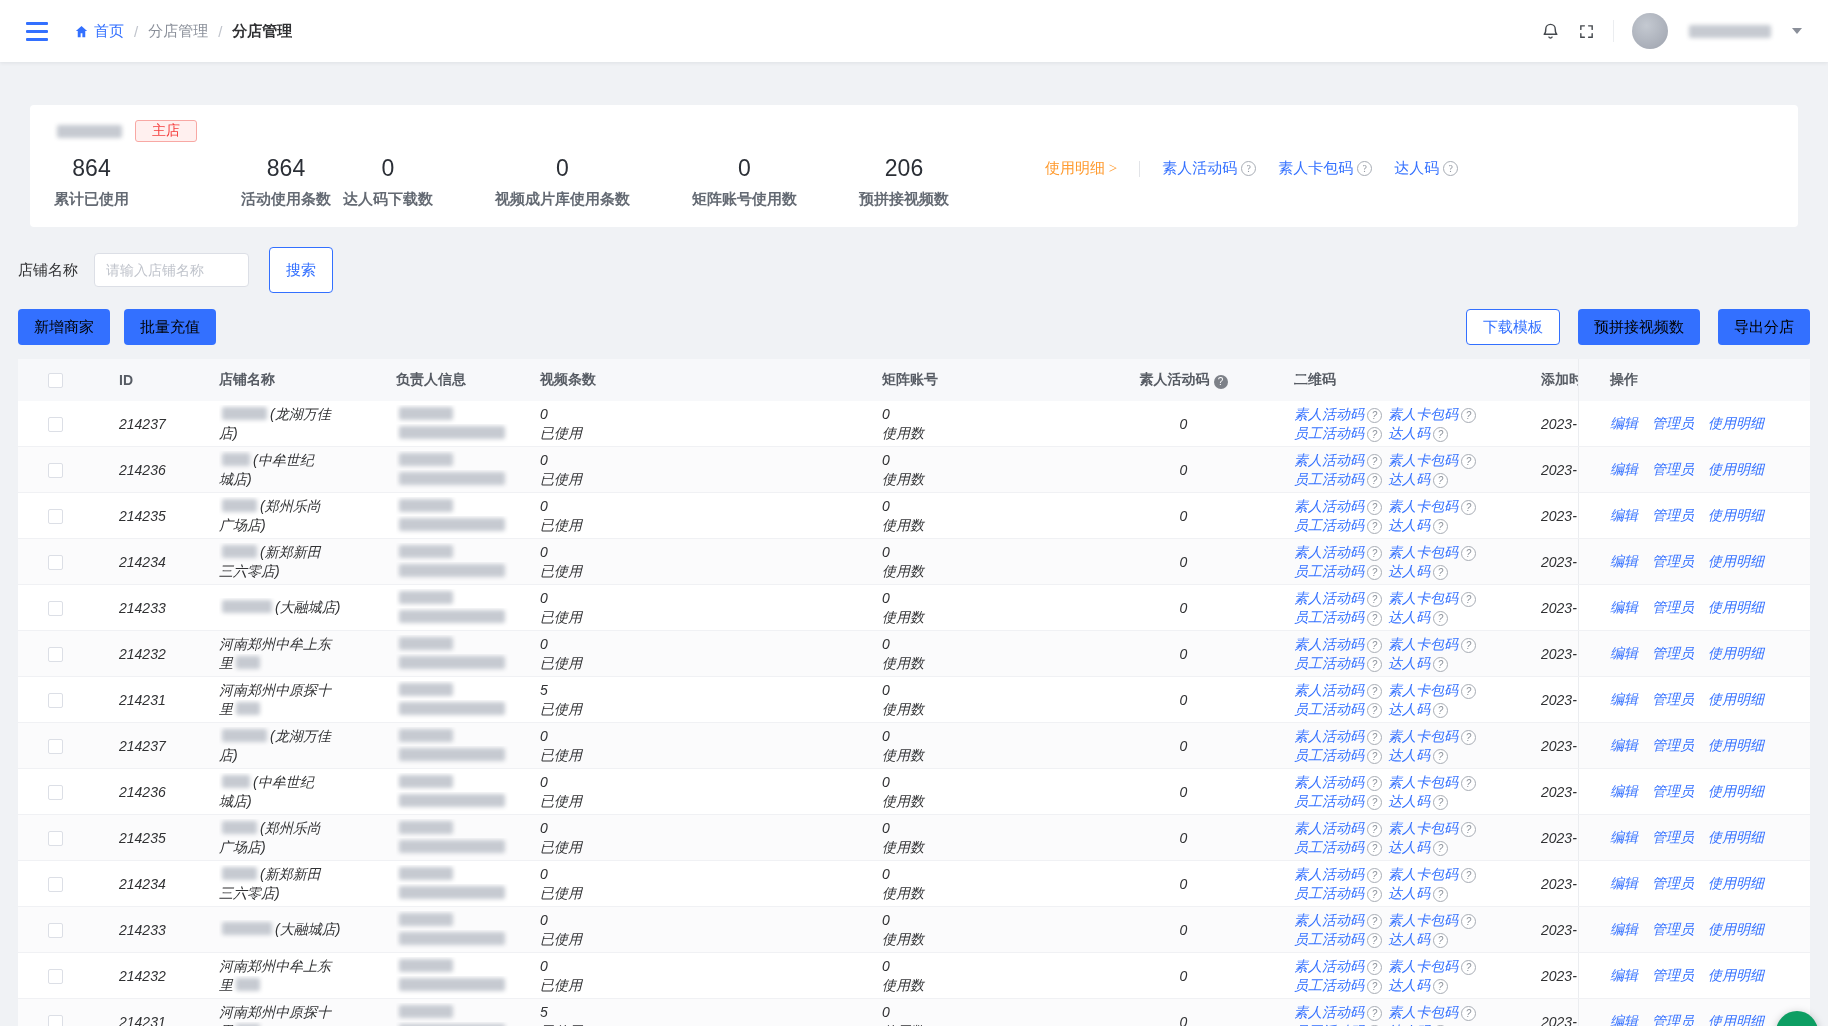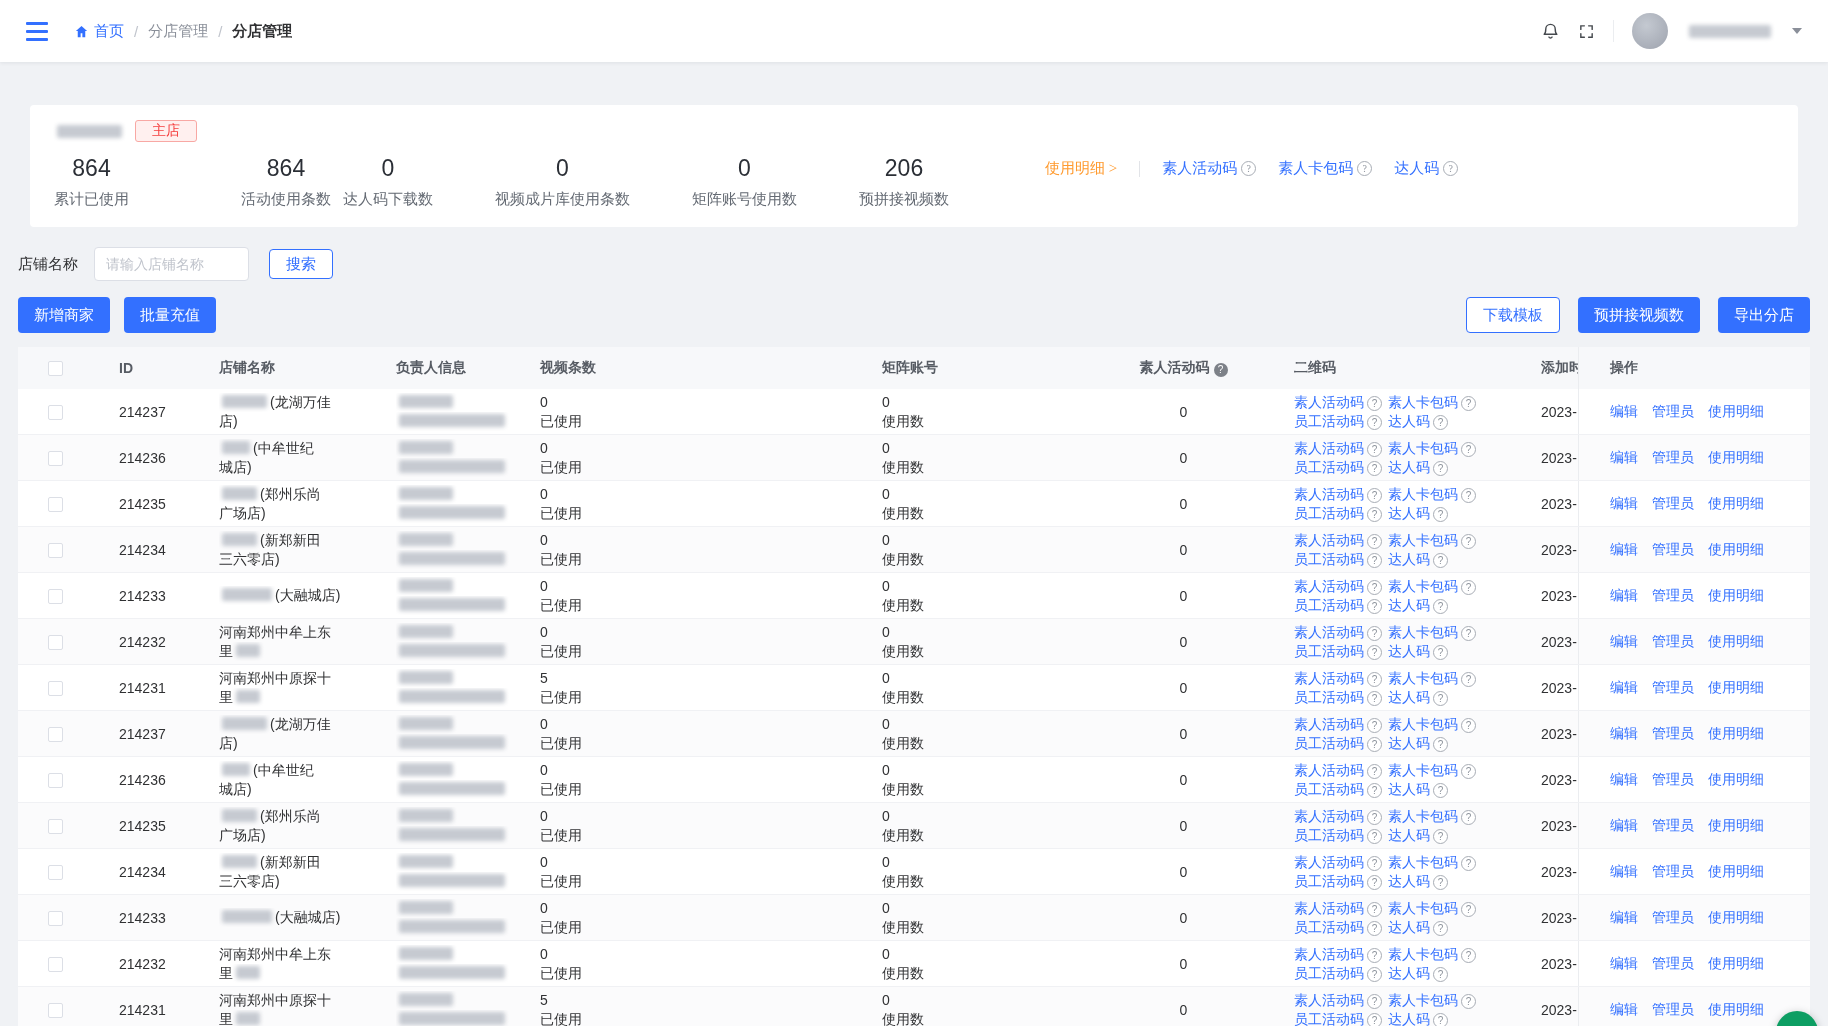--- a/index.html
+++ b/index.html
@@ -46,21 +46,21 @@
   .stats-card { margin:43px 30px 0; background:#fff; border-radius:4px; padding:16px 24px 18px; }
   .store-line { display:flex; align-items:center; gap:10px; height:20px; }
   .badge {
     font-size:14px; color:#f53f3f; border:1px solid #f8a8a4; background:#fff0ef;
     border-radius:3px; padding:2px 16px; line-height:1.1;
   }
   .stats-row { display:flex; align-items:flex-start; margin-top:14px; }
   .stat-group { display:flex; }
   .stat { text-align:center; }
   .stat .v { font-size:23px; color:#2b2f36; line-height:26px; }
-  .stat .l { font-size:15px; color:#646a73; margin-top:9px; white-space:nowrap; }
+  .stat .l { font-size:15px; color:#646a73; margin-top:9px; white-space:nowrap;font-weight:bold; }
   .s1 { margin-right:112px; } .s2 { margin-right:12px; }
   .s3,.s4,.s5 { margin-right:62px; }
   .stats-links { display:flex; align-items:center; gap:22px; margin-left:96px; margin-top:4px; font-size:15px; white-space:nowrap;font-family:Liberation Serif, serif; }
   .detail-link { color:#ff9a2e; }
   .vdiv { width:1px; height:16px; background:#e2e4e8; }
   .slink { color:#3370ff; display:inline-flex; align-items:center; }
 
   .q {
     display:inline-block; width:15px; height:15px; line-height:13px;
     border:1px solid #a8adb5; color:#8d939c; border-radius:50%;
@@ -69,43 +69,43 @@
 
   
   .search-row { margin:20px 18px 0; display:flex; align-items:center; font-size:15px; color:#303133; }
   .search-row input {
     margin-left:16px; width:155px; height:34px; border:1px solid #dcdfe6; border-radius:4px;
     padding:0 11px; font-size:14px; color:#303133; background:#fff; outline:none;
     font-family:inherit;
   }
   .search-row input::placeholder { color:#c0c4cc; }
   .btn {
-    height:30px; border-radius:4px; font-size:15px; padding:0 16px; cursor:pointer;
+    height:46px; border-radius:4px; font-size:15px; padding:0 16px; cursor:pointer;
     font-family:inherit; border:none; white-space:nowrap;
   }
   .btn.outline { background:#fff; border:1px solid #3370ff; color:#3370ff; }
-  .btn.primary { background:#3370ff; color:#ffffff;text-align:center; }
+  .btn.primary { background:#3370ff; color:#000000;text-align:center; }
   .search-btn { margin-left:20px; }
 
   
   .toolbar { margin:16px 18px 0; display:flex; align-items:center; }
   .toolbar .btn { height:36px; }
   .gap14 { margin-left:14px; }
   .spacer { flex:1; }
   .gap18 { margin-left:18px; }
 
   
   .table { margin:14px 18px 0; background:#fff; }
   .thead {
     display:flex; align-items:center; background:#f7f8fa; height:42px;
     font-size:14px; color:#575c64; font-weight:700;
   }
   .tr {
     display:flex; align-items:center; min-height:46px;
-    border-bottom:1px solid #f0f1f4; background:#fff;
+    border-bottom:1px solid #f0f1f4; background:#fff;font-style:italic;
   }
   .tr:nth-child(even) { background:#fbfbfc; }
   .td { padding-right:10px; }
   .c-check { width:101px; padding-left:30px; }
   .c-id    { width:100px; }
   .c-name  { width:177px; }
   .c-contact { width:144px; }
   .c-video { width:342px; }
   .c-matrix{ width:201px; }
   .c-prejoin { width:211px; text-align:center; }

